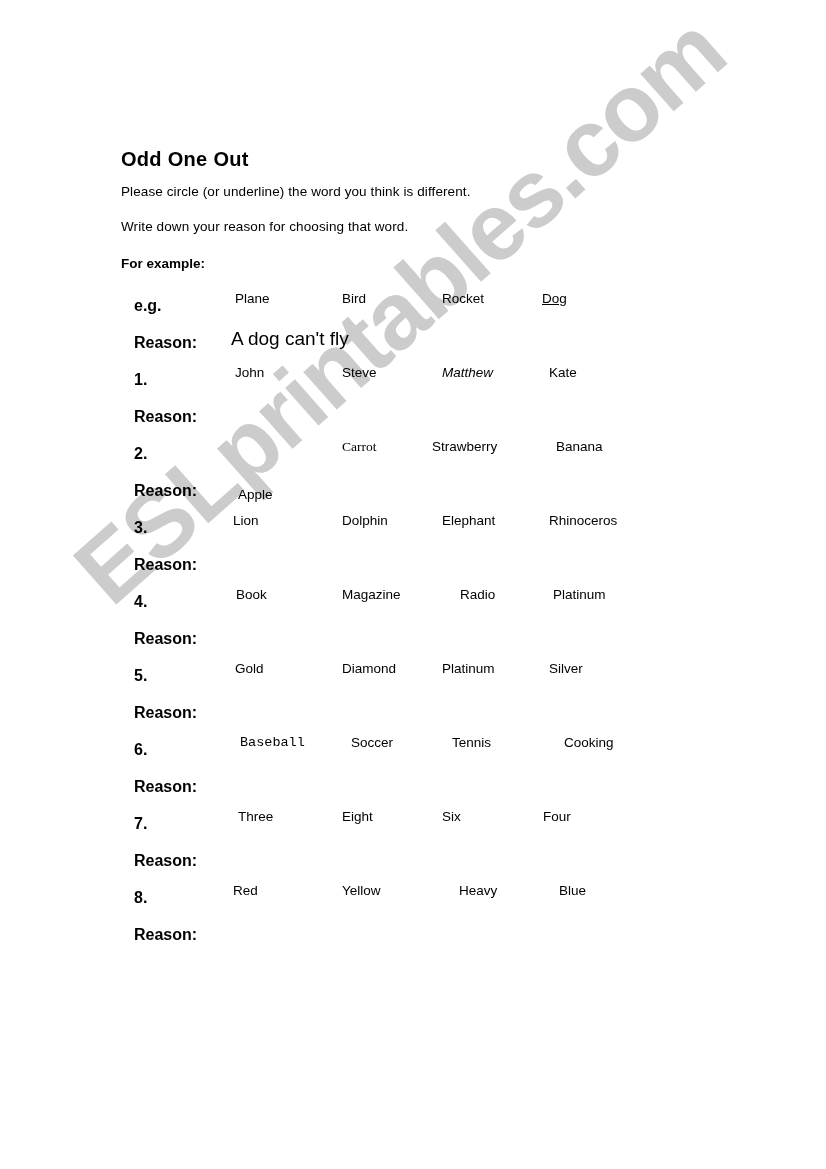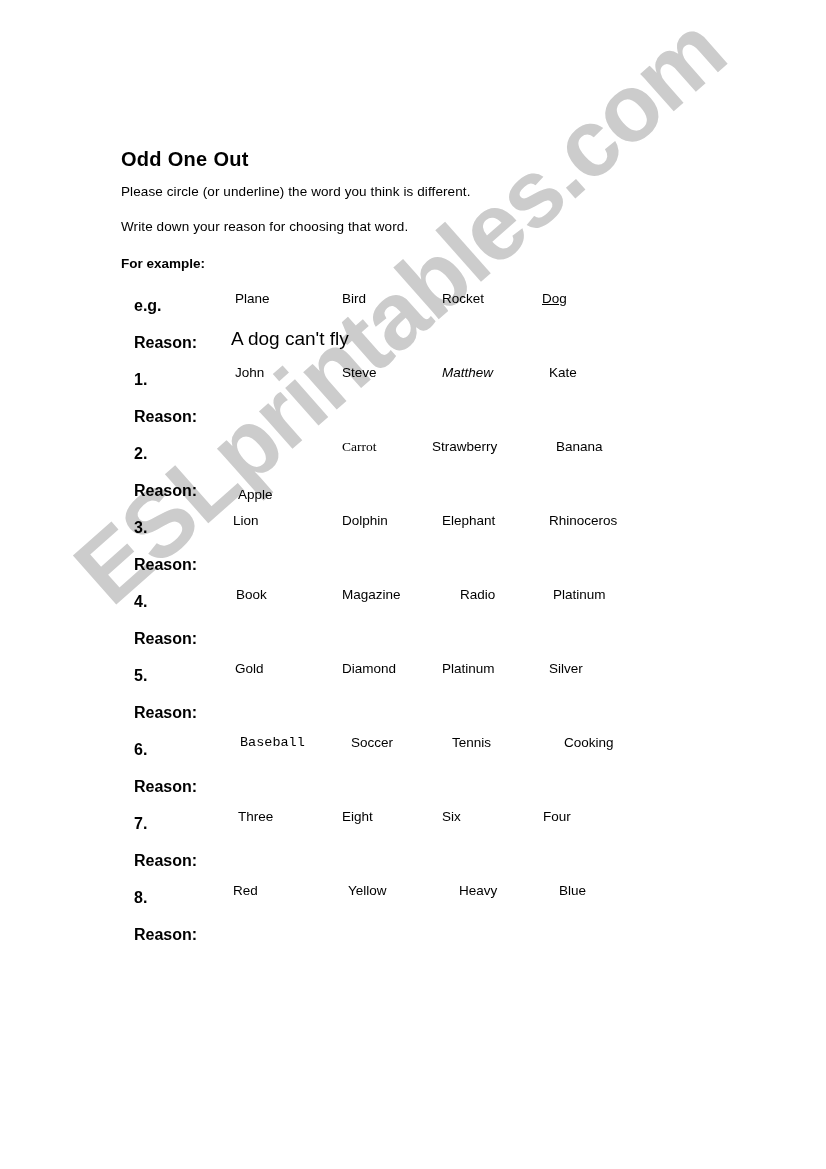--- a/index.html
+++ b/index.html
@@ -219,21 +219,21 @@
           <span class="word" style="left: 321px;">Six</span>
           <span class="word" style="left: 422px;">Four</span>
         </div>
         <div class="row reason-row">
           <span class="row-label">Reason:</span>
           <span class="reason-text"></span>
         </div>
         <div class="row word-row">
           <span class="row-label">8.</span>
           <span class="word" style="left: 112px;">Red</span>
-          <span class="word" style="left: 221px; margin-left: 6px;">Yellow</span>
+          <span class="word" style="left: 221px;">Yellow</span>
           <span class="word" style="left: 338px;">Heavy</span>
           <span class="word" style="left: 438px;">Blue</span>
         </div>
         <div class="row reason-row">
           <span class="row-label">Reason:</span>
           <span class="reason-text"></span>
         </div>
       </div>
 
   </div>

